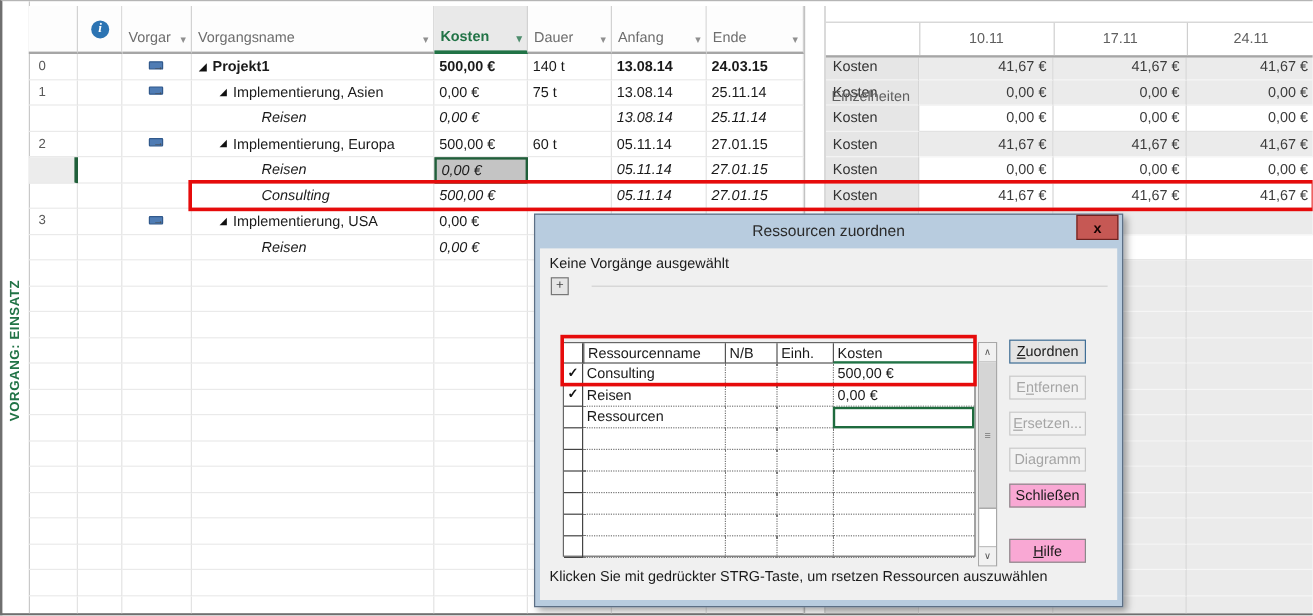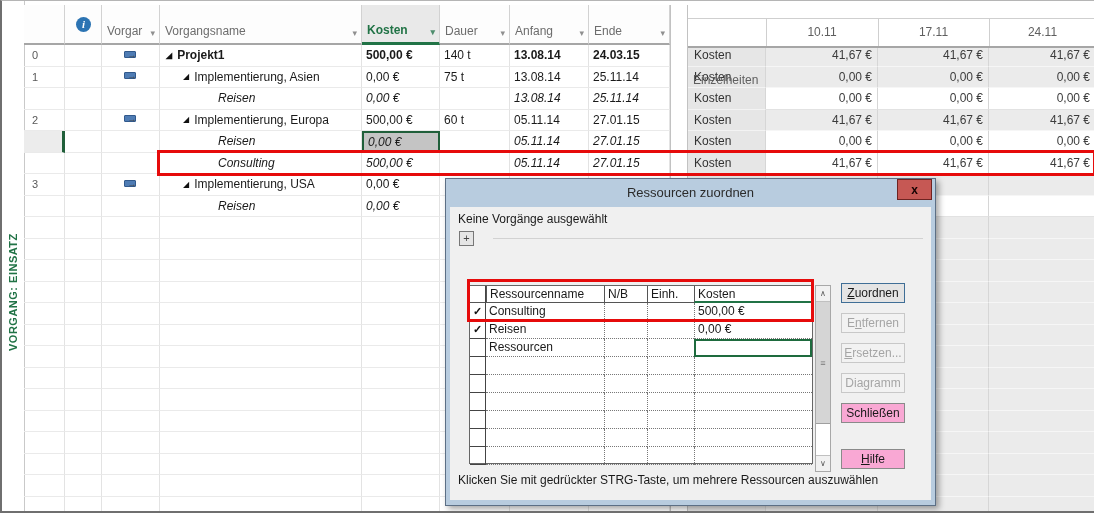--- a/index.html
+++ b/index.html
@@ -582,17 +582,17 @@
           <div class="dbtn disabled" style="top: 166px;">
             <span>Dia<u>g</u>ramm</span>
           </div>
           <div class="dbtn strong" style="top: 196px;">
             <span>Schließen</span>
           </div>
           <div class="dbtn strong" style="top: 226px; margin-top: 16px;">
             <span><u>H</u>ilfe</span>
           </div>
         </div>
-      <div class="dhint">Klicken Sie mit gedrückter STRG-Taste, um mehrere Ressourcen auszuwählen</div>
+      <div class="dhint">Klicken Sie mit gedrückter STRG-Taste, um rsetzen Ressourcen auszuwählen</div>
     </div>
     <div id="redbox-grid" class="redbox"></div>
   </div>
 </div>
 
 </body></html>

